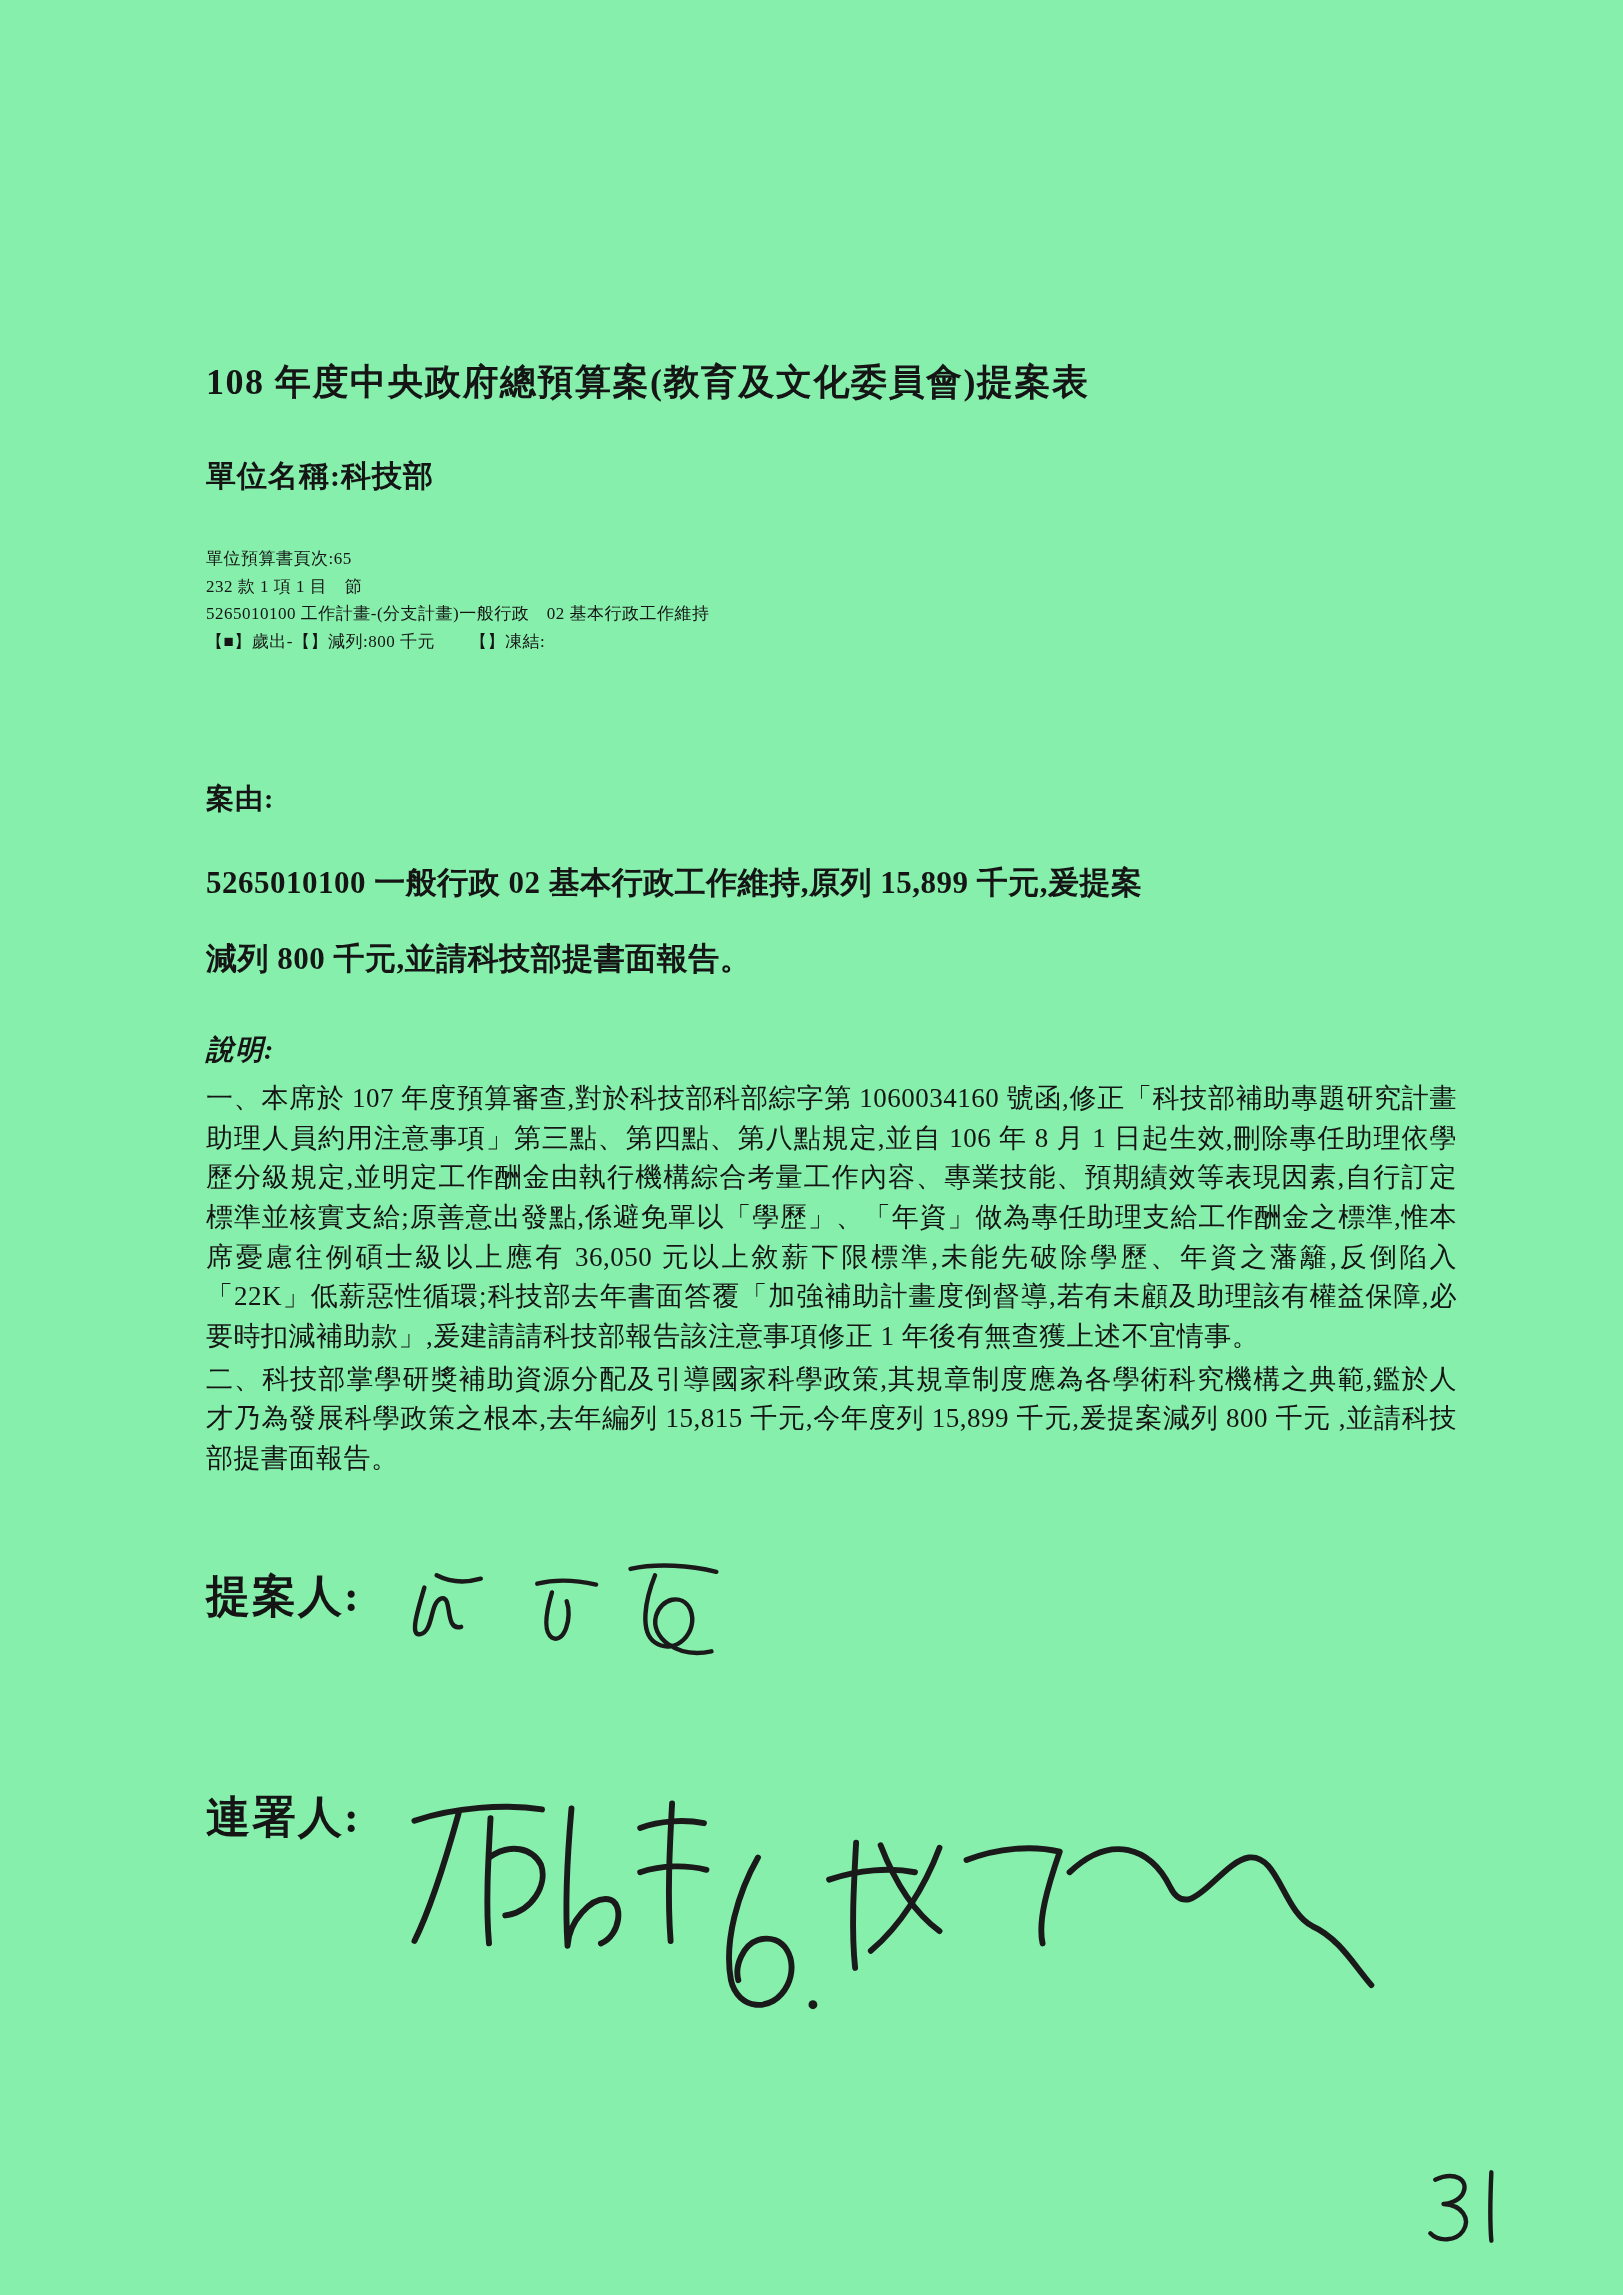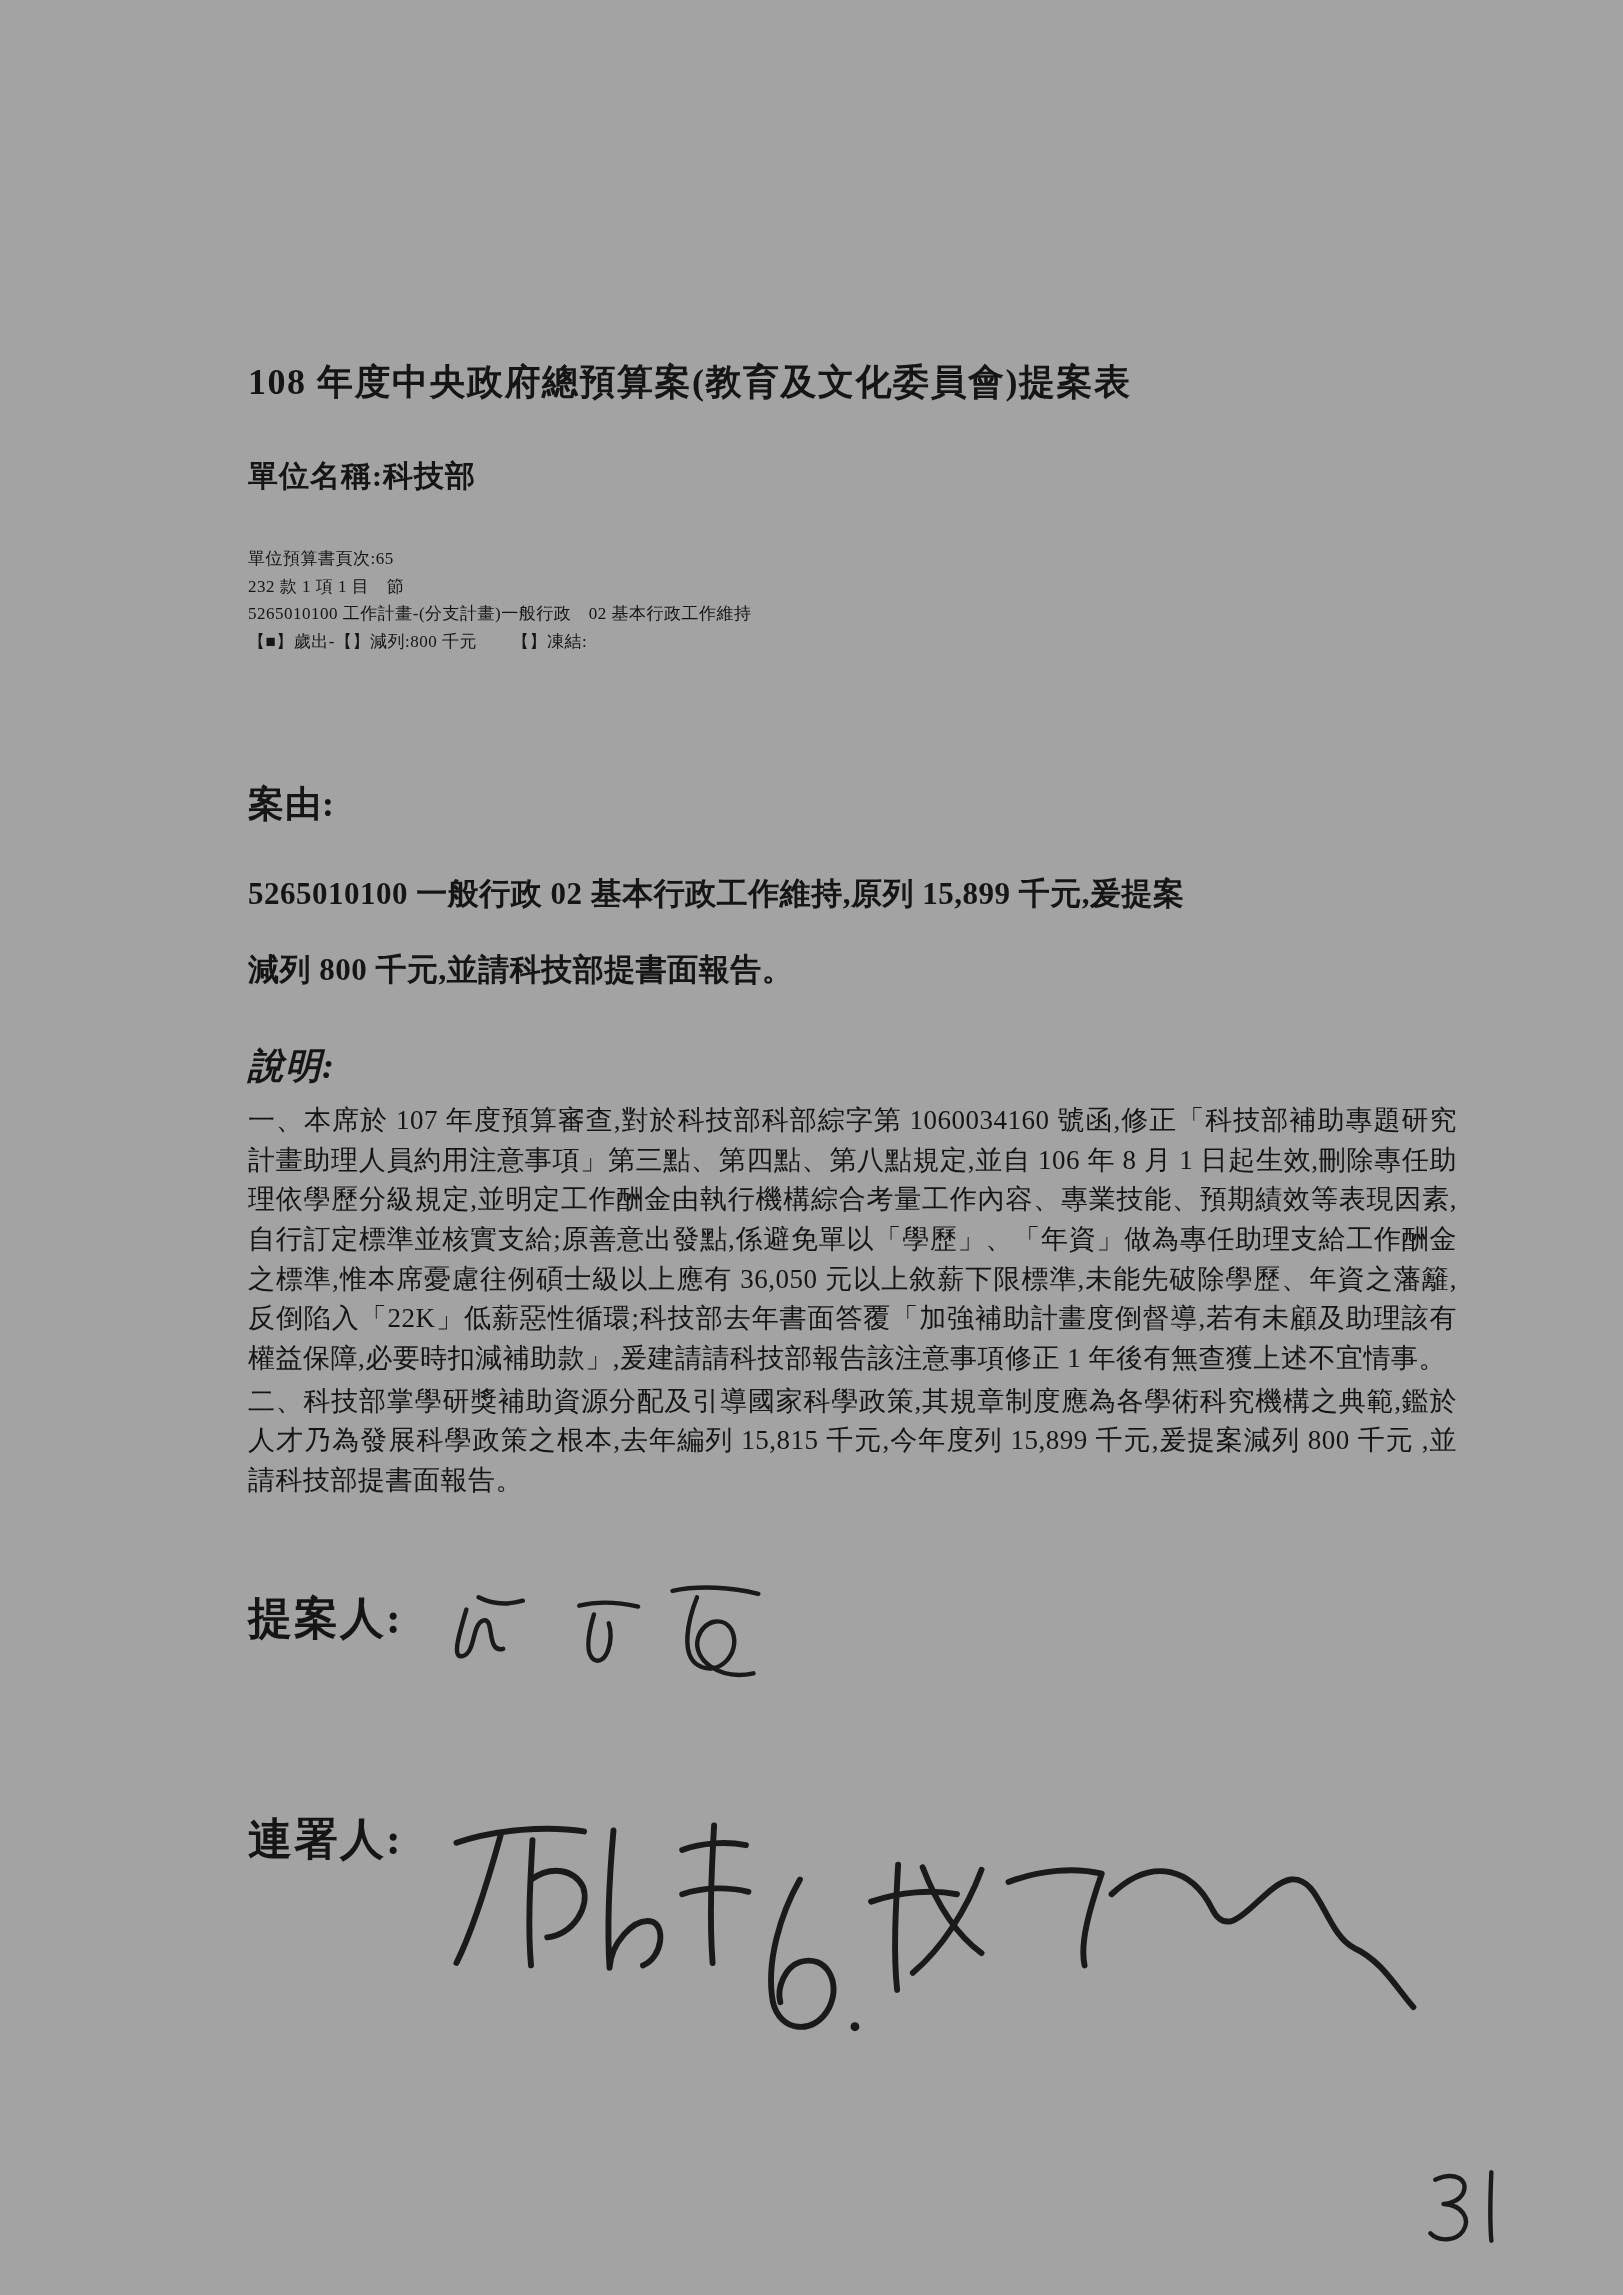--- a/index.html
+++ b/index.html
@@ -11,22 +11,21 @@
     width: 1624px;
     height: 2295px;
     position: relative;
     font-family: "Liberation Serif", "DejaVu Serif", serif;
     color: #151515;
     overflow: hidden;
   }
   .scan-page {
     position: absolute;
     inset: 0;
-    background: #a3a3a3;
-    padding-left: 42px;
+    background: #86efac;
   }
   .content {
     position: relative;
     padding: 358px 167px 0 206px;
     box-sizing: border-box;
     width: 100%;
   }
   .doc-title {
     font-size: 36px;
     font-weight: bold;
@@ -40,21 +39,21 @@
     letter-spacing: 1px;
   }
   .detail-block {
     margin-top: 48px;
     font-size: 17px;
     line-height: 1.62;
     letter-spacing: 0.5px;
   }
   .detail-line { white-space: nowrap; }
   .section-label {
-    font-size: 36px;
+    font-size: 28px;
     font-weight: bold;
     letter-spacing: 1px;
   }
   .case-label { margin-top: 125px; }
   .case-body {
     margin-top: 27px;
     font-size: 31px;
     font-weight: 600;
     line-height: 2.45;
     letter-spacing: 0.5px;

